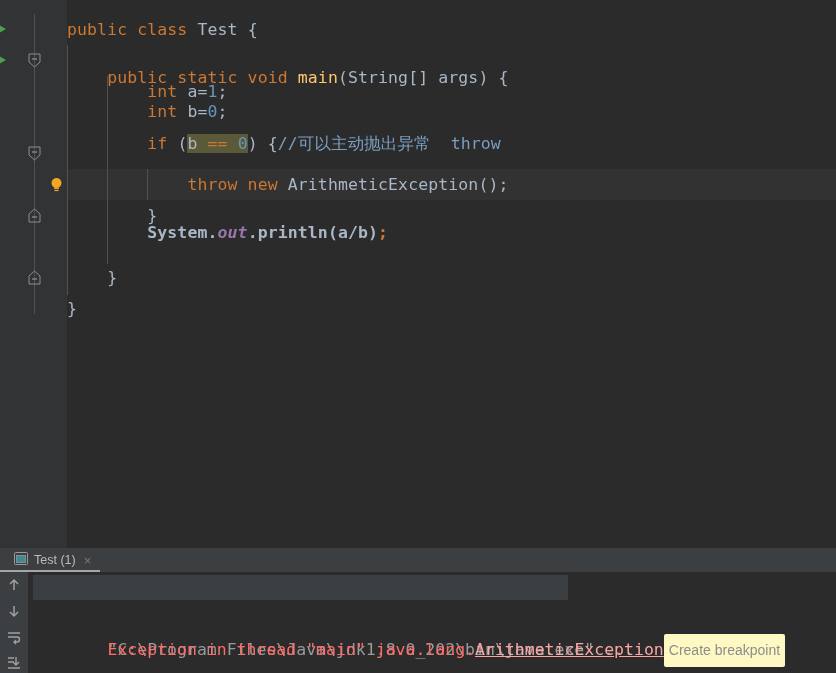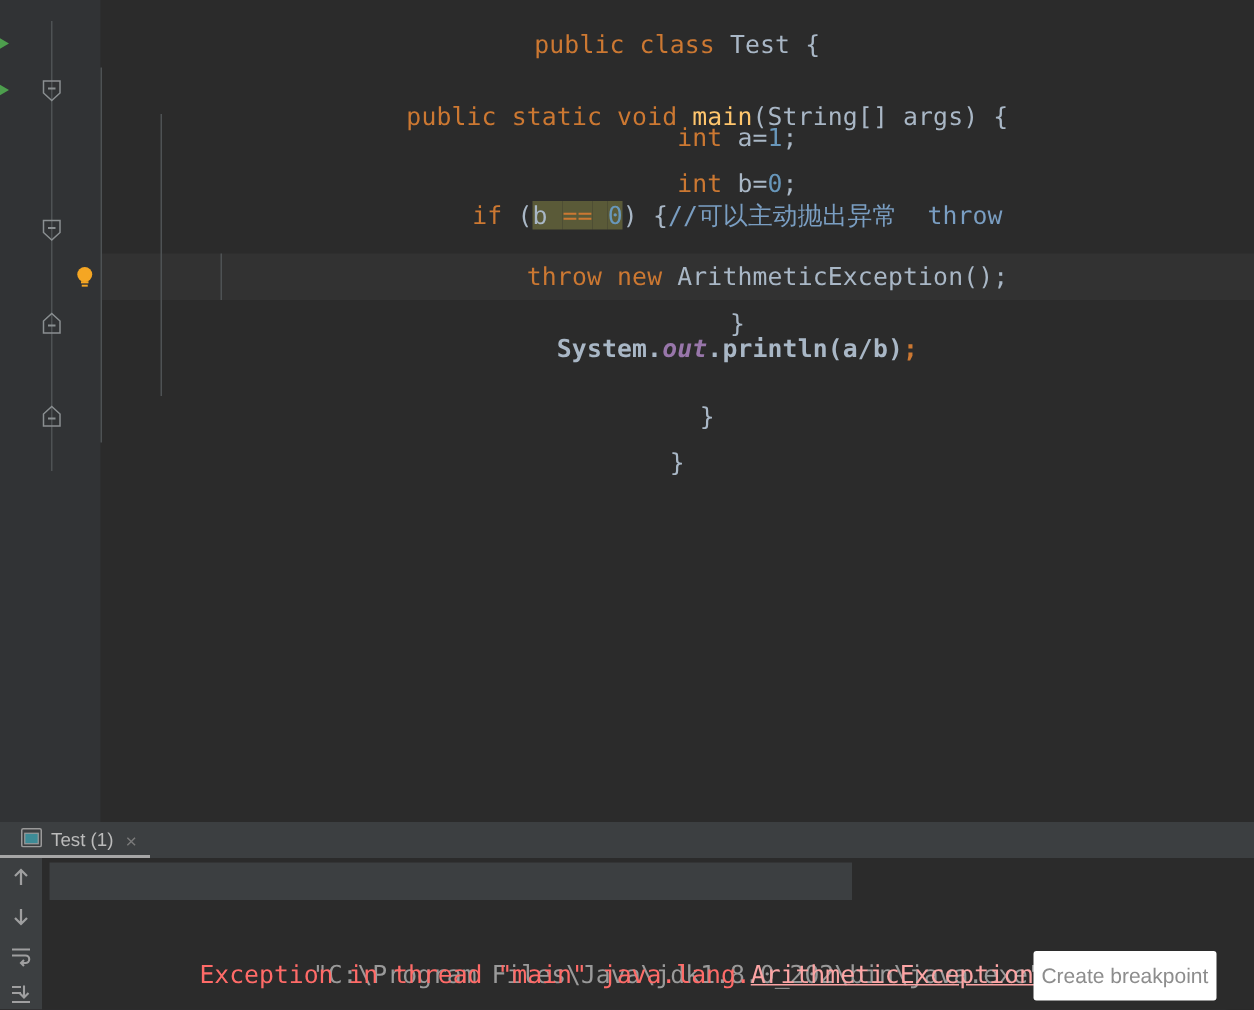--- a/index.html
+++ b/index.html
@@ -2,21 +2,21 @@
 <html><head>
 <meta charset="utf-8">
 <style>
   * { margin:0; padding:0; box-sizing:border-box; }
   html, body {
     width:836px; height:673px;
     background:#2b2b2b;
     font-family:"DejaVu Sans Mono", monospace;
     overflow:hidden;
   }
-  #app { position:relative; width:836px; height:598px;text-align:center; }
+  #app { position:relative; width:836px; height:598px; }
 
   
   .editor {
     position:absolute; left:0; top:0; width:836px; height:548px;
     background:#2b2b2b;
   }
   .gutter {
     position:absolute; left:0; top:0; width:67px; height:548px;
     background:#313335;
   }
@@ -141,21 +141,21 @@
   .cmd-bg {
     position:absolute; height:25px; top:3px; left:5px;
     background:#3c3f41;
   }
   .cmd-text { color:#9a9a9a; position:relative; }
   .err { color:#ff6b68; }
   .link { color:#4d9bf0; text-decoration:underline; }
   .errlink { color:#fca5a5; text-decoration:underline; }
   .badge {
     display:inline-block;
-    background:#ffffff;
+    background:#fef9c3;
     color:#8d8d8d;
     font-family:"Liberation Sans", sans-serif;
     font-size:14px;
     padding:1px 5px;
     border-radius:2px;
     vertical-align:middle;
   }
   .watermark {
     position:absolute; right:12px; bottom:3px;
     font-family:"Liberation Sans", sans-serif;
@@ -220,21 +220,21 @@
         </div>
       </div>
     </div>
 
     <div class="code-area">
       <div class="line-hl" style="top:169px;"></div>
       <div id="code-lines">
           <div class="line" style="top: 14px;"><span class="kw">public class </span><span class="txt">Test </span><span class="txt">{</span></div>
           <div class="line" style="top: 62px;"><span class="kw">    public static void </span><span class="mth">main</span><span class="txt">(String[] args) {</span></div>
           <div class="line" style="top: 76px;"><span class="kw">        int </span><span class="txt">a=</span><span class="num">1</span><span class="txt">;</span></div>
-          <div class="line" style="top: 107px;"><span class="kw">        int </span><span class="txt">b=</span><span class="num">0</span><span class="txt">;</span></div>
+          <div class="line" style="top: 96px;"><span class="kw">        int </span><span class="txt">b=</span><span class="num">0</span><span class="txt">;</span></div>
           <div class="line" style="top: 128px;"><span class="kw">        if </span><span class="txt">(</span><span class="hl-b txt">b </span><span class="hl-b kw">==</span><span class="hl-b txt"> </span><span class="hl-b num">0</span><span class="txt">) {</span><span class="cmt">//可以主动抛出异常  throw</span></div>
           <div class="line" style="top: 169px;"><span class="kw">            throw new </span><span class="txt">ArithmeticException();</span></div>
           <div class="line" style="top: 200px;"><span class="txt">        }</span></div>
           <div class="line" style="top: 217px; font-weight: bold;"><span class="txt">        System.</span><span class="fld">out</span><span class="txt">.println(a/b)</span><span class="kw">;</span></div>
           <div class="line" style="top: 262px;"><span class="txt">    }</span></div>
           <div class="line" style="top: 293px;"><span class="txt">}</span></div>
         </div>
       <div class="indent-guide" style="left:0px; top:45px; height:250px;"></div>
       <div class="indent-guide" style="left:40px; top:76px; height:188px;"></div>
       <div class="indent-guide" style="left:80px; top:169px; height:31px;"></div>

